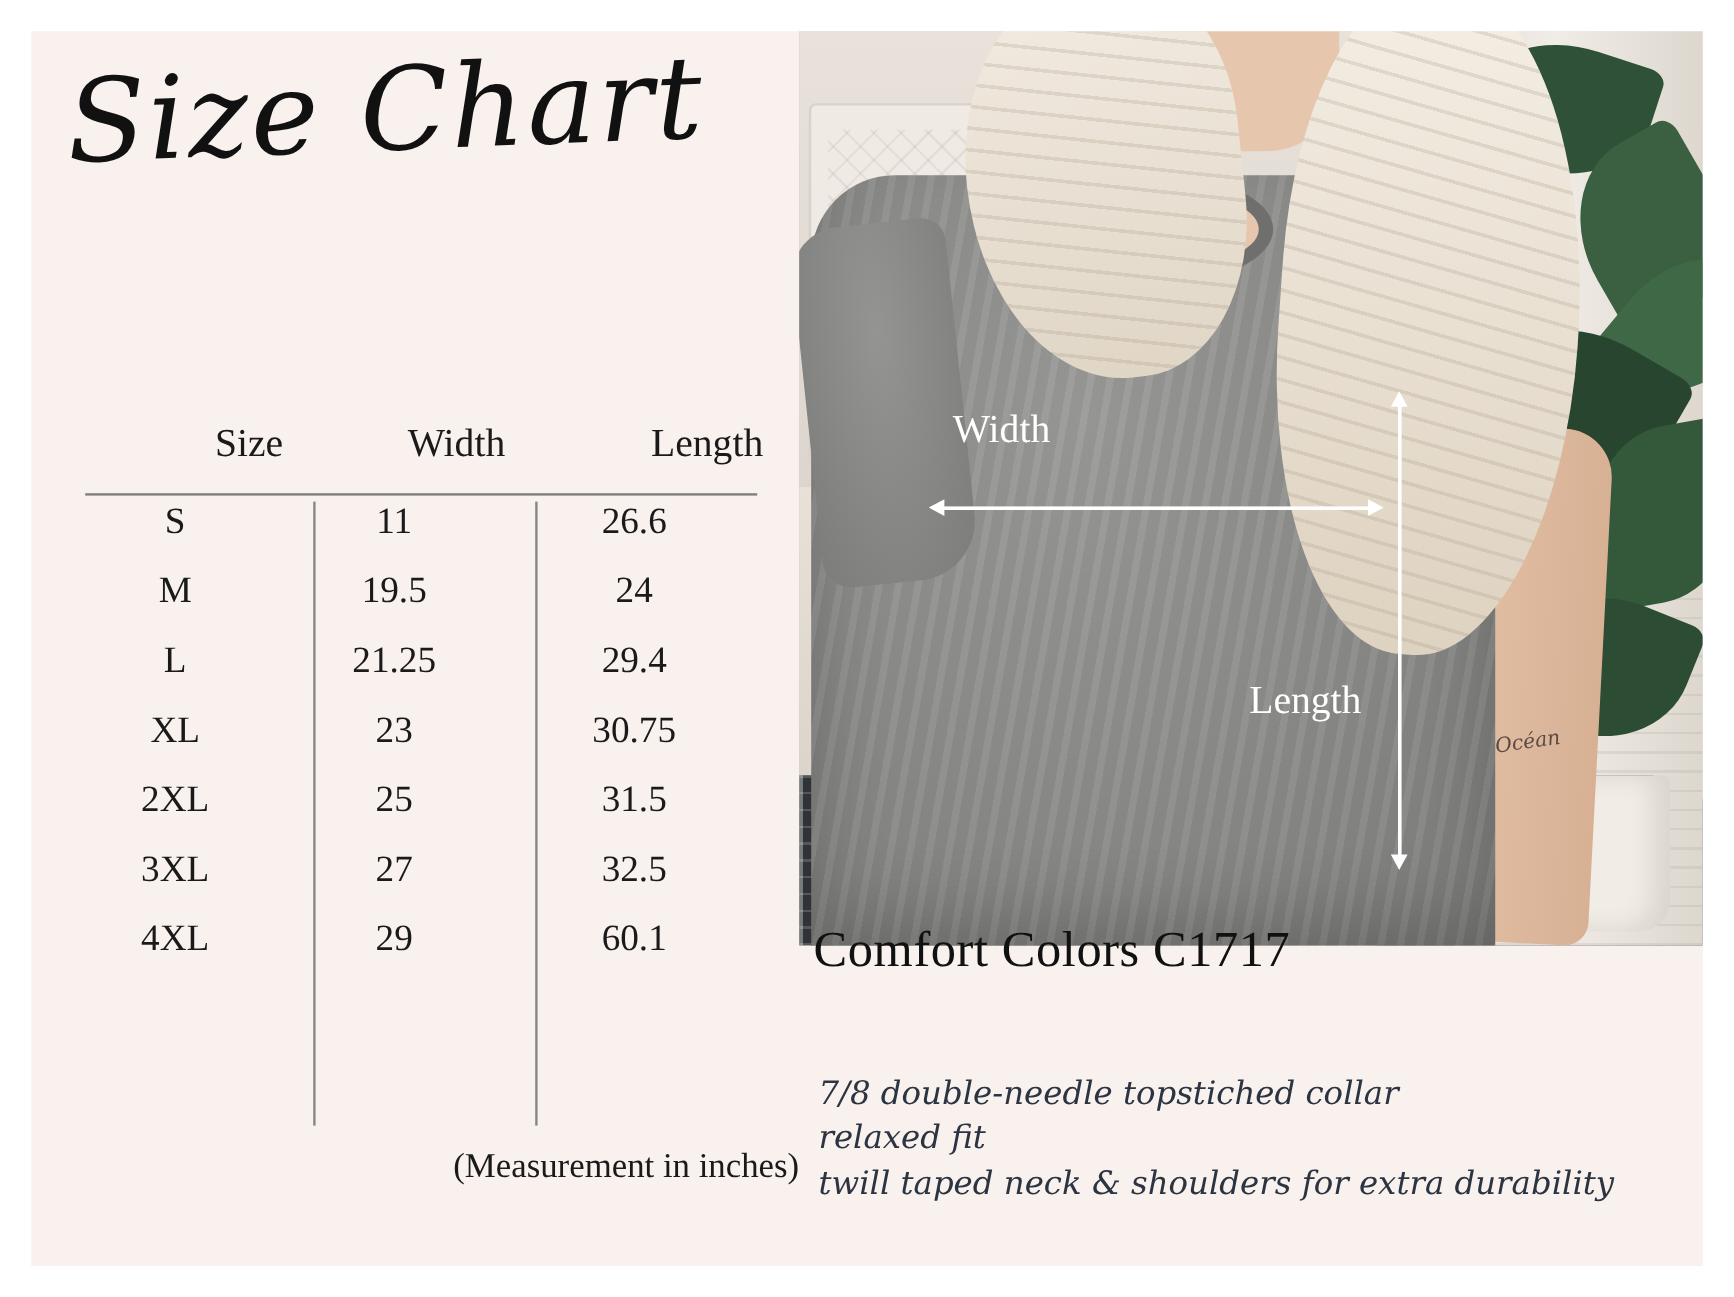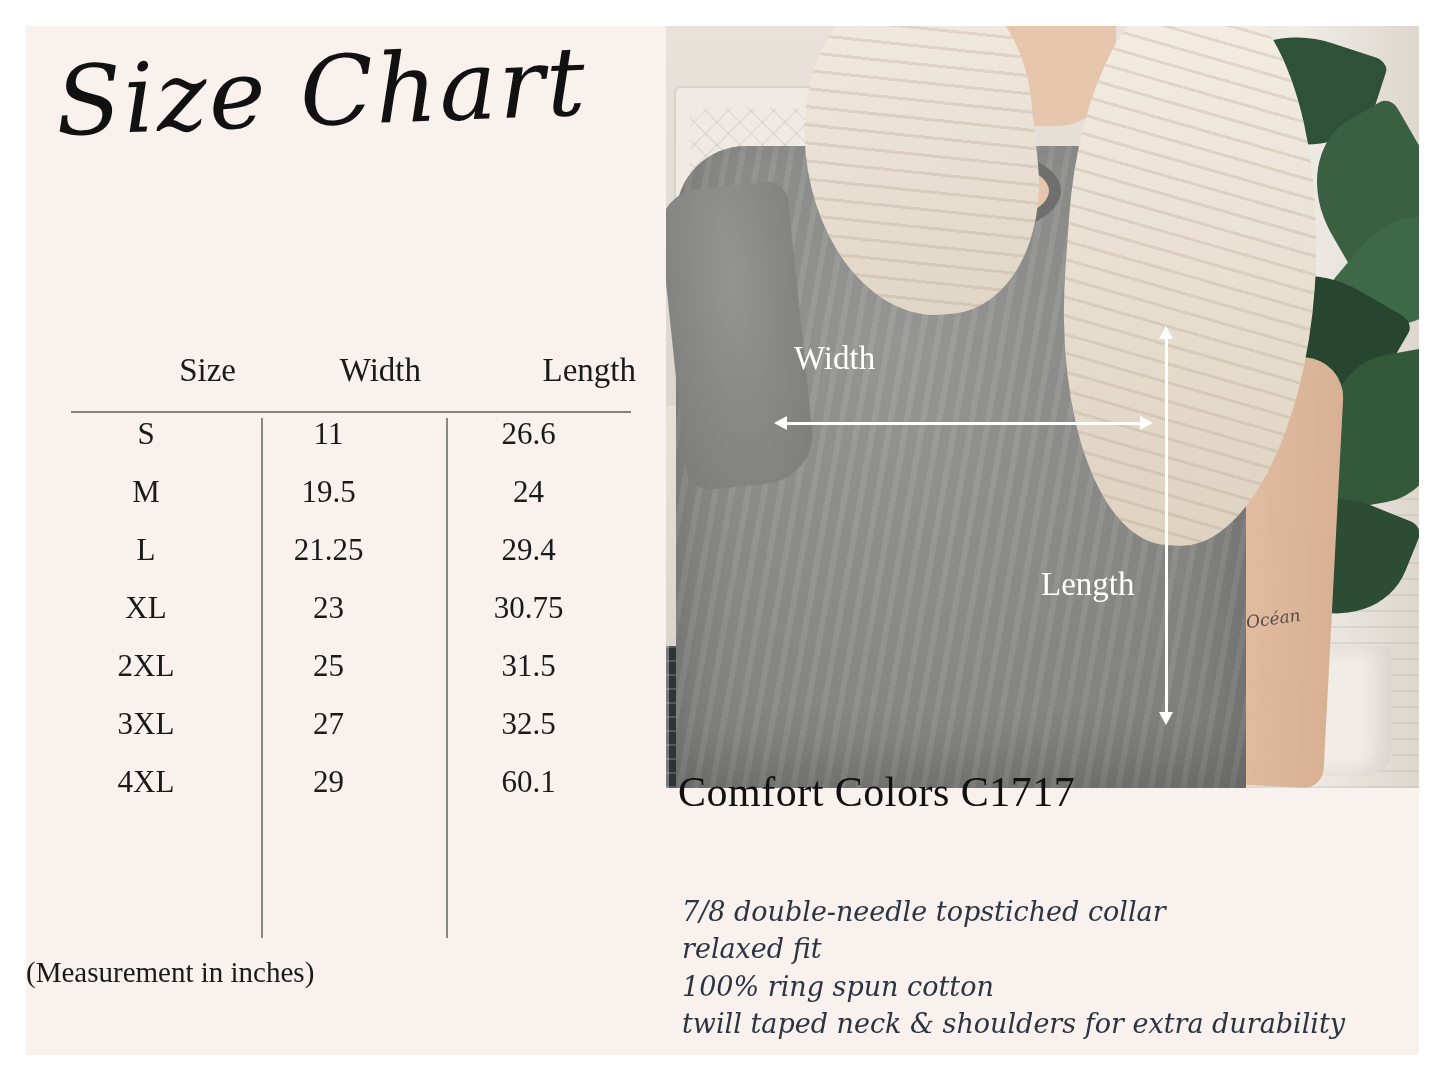--- a/index.html
+++ b/index.html
@@ -111,21 +111,21 @@
     opacity: .7;
   }
   .rule-v1 { left: 235px; }
   .rule-v2 { left: 420px; }
 
   .measure-note {
     position: absolute;
     left: 0;
     top: 930px;
     width: 640px;
-    text-align: left;
+    text-align: right;
     font-size: 29px;
     color: #1a1a1a;
   }
 
   
   .right-col {
     position: absolute;
     left: 640px;
     top: 0;
     width: 753px;
@@ -439,19 +439,18 @@
         <div class="arrow-length"></div>
         <div class="label-width">Width</div>
         <div class="label-length">Length</div>
       </div>
 
       <div class="product-name">Comfort Colors C1717</div>
 
       <div class="features">
         <div>7/8 double-needle topstiched collar</div>
         <div>relaxed fit</div>
-        <div>100% ring spun cotton</div>
         <div>twill taped neck &amp; shoulders for extra durability</div>
       </div>
     </div>
 
   </div>
 </div>
 
 </body></html>

